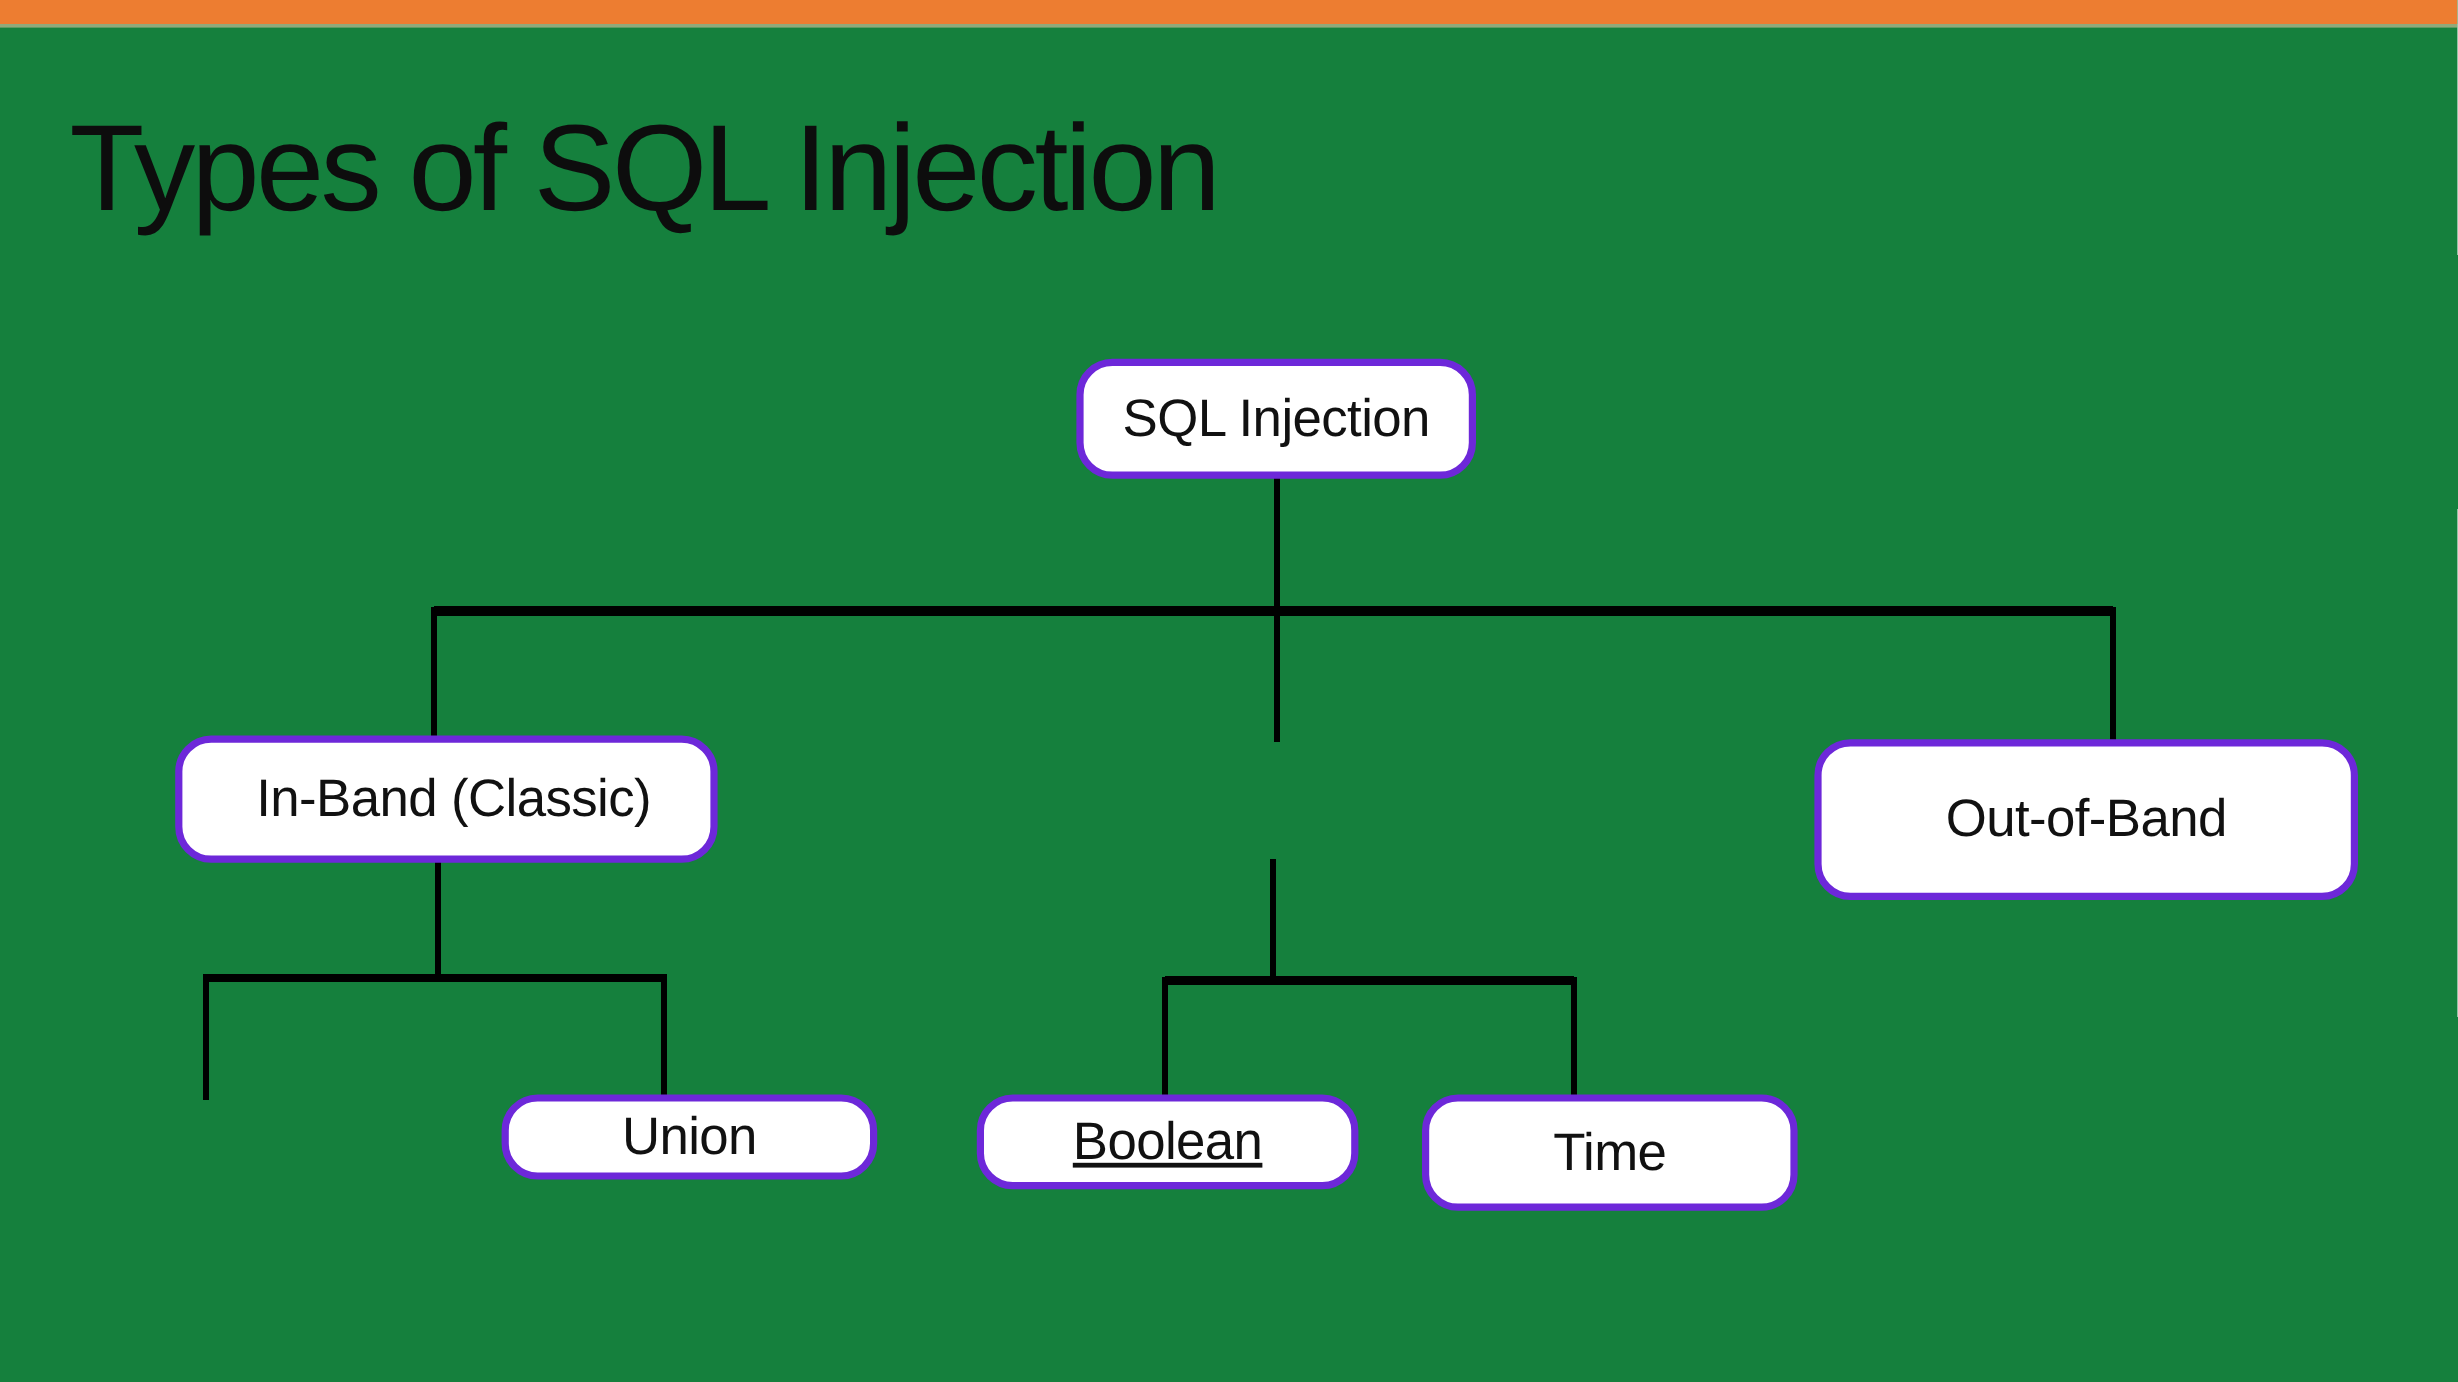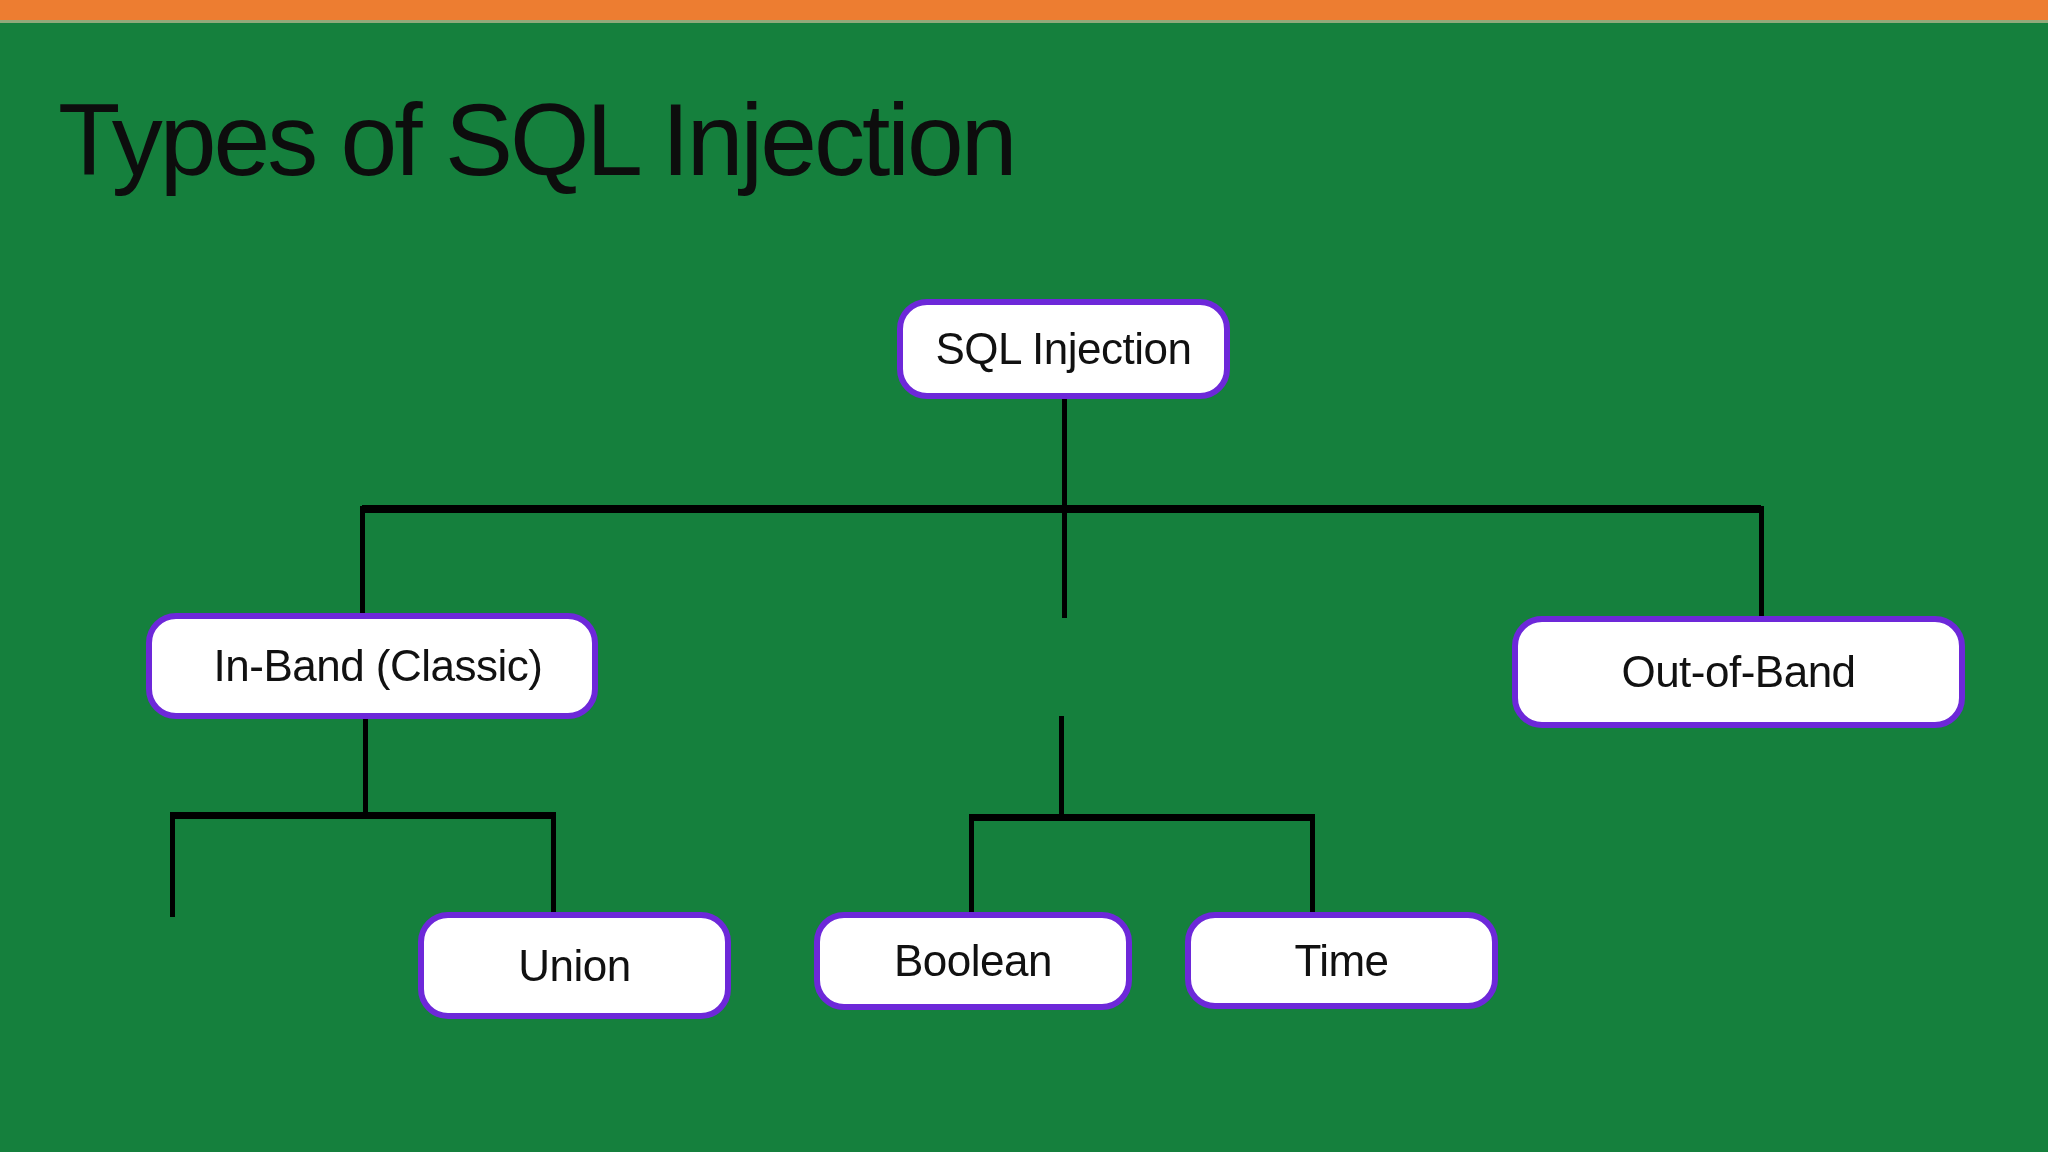--- a/index.html
+++ b/index.html
@@ -58,24 +58,24 @@
     align-items: center;
     justify-content: center;
     color: #111111;
     font-size: 44px;
     letter-spacing: -0.5px;
     white-space: nowrap;
   }
   .node-root        { left: 897px;  top: 299px; width: 333px; height: 100px; }
   .node-in-band     { left: 146px;  top: 613px; width: 452px; height: 106px; padding-left: 12px; }
   .node-inferential { left: 812px;  top: 613px; width: 456px; height: 106px; }
-  .node-out-of-band { left: 1512px; top: 616px; width: 453px; height: 112px; }
+  .node-out-of-band { left: 1512px; top: 616px; width: 453px; height: 134px; }
   .node-error       { left: 52px;   top: 912px; width: 323px; height: 97px; }
-  .node-union       { left: 418px;  top: 912px; width: 313px; height: 107px; }
-  .node-boolean     { left: 814px;  top: 912px; width: 318px; height: 98px; }
+  .node-union       { left: 418px;  top: 912px; width: 313px; height: 71px; }
+  .node-boolean     { left: 814px;  top: 912px; width: 318px; height: 79px; text-decoration: underline; }
   .node-time        { left: 1185px; top: 912px; width: 313px; height: 97px; text-align: right; }
 </style>
 </head>
 <body>
 
 <div class="slide">
 
   <div class="accent-bar" style="background: rgb(237, 125, 49);"></div>
   <div class="accent-bar-glow"></div>
 

